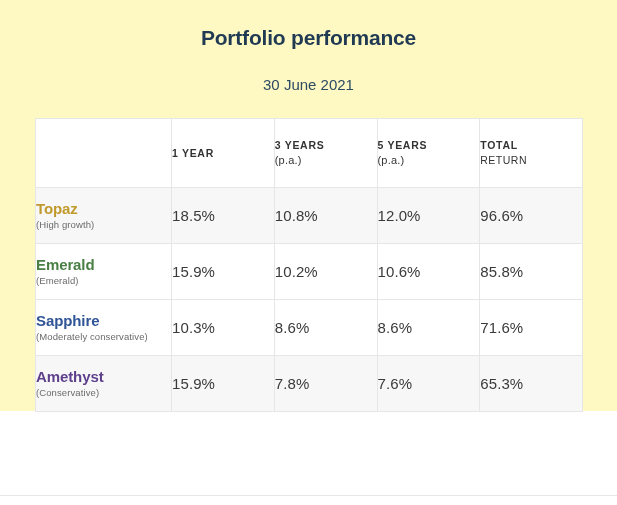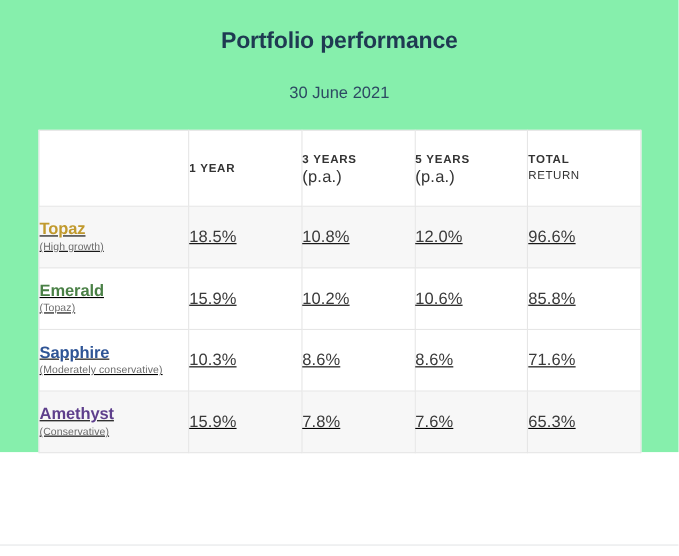--- a/index.html
+++ b/index.html
@@ -12,21 +12,21 @@
     background: #ffffff;
     font-family: "Liberation Sans", sans-serif;
     overflow: hidden;
     position: relative;
   }
 
   .page {
     position: relative;
     width: 617px;
     height: 411px;
-    background: #86efac;
+    background: #fef9c3;
   }
 
   
   .header {
     padding-top: 24px;
     text-align: center;
   }
   .page-title {
     font-size: 21px;
     font-weight: bold;
@@ -86,26 +86,26 @@
   thead th .head-line2 {
     display: block;
     font-weight: normal;
     letter-spacing: 0.5px;
   }
   thead th .head-pa {
     display: block;
     font-weight: normal;
     letter-spacing: 0.2px;
     text-transform: none;
-    font-size: 15px;
+    font-size: 11px;
     color: #333333;
   }
 
   
-  tbody tr { height: 56px; text-decoration: underline; }
+  tbody tr { height: 56px; }
   tbody tr.stripe td { background: #f7f7f7; }
   tbody tr.plain  td { background: #ffffff; }
 
   td.name-cell {
     padding: 0 6px 0 14px;
   }
   .fund-name {
     display: block;
     font-size: 15px;
     font-weight: bold;
@@ -187,21 +187,21 @@
           </td>
           <td class="data-cell">18.5%</td>
           <td class="data-cell">10.8%</td>
           <td class="data-cell">12.0%</td>
           <td class="data-cell">96.6%</td>
         </tr>
 
         <tr class="plain">
           <td class="name-cell">
             <span class="fund-name" style="color:#4a8046">Emerald</span>
-            <span class="fund-desc">(Topaz)</span>
+            <span class="fund-desc">(Emerald)</span>
           </td>
           <td class="data-cell">15.9%</td>
           <td class="data-cell">10.2%</td>
           <td class="data-cell">10.6%</td>
           <td class="data-cell">85.8%</td>
         </tr>
 
 
         <tr class="plain">
           <td class="name-cell">

